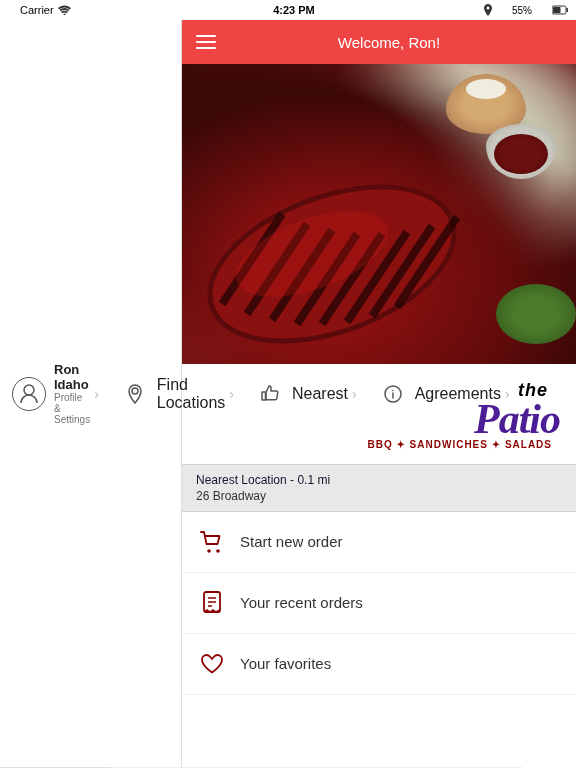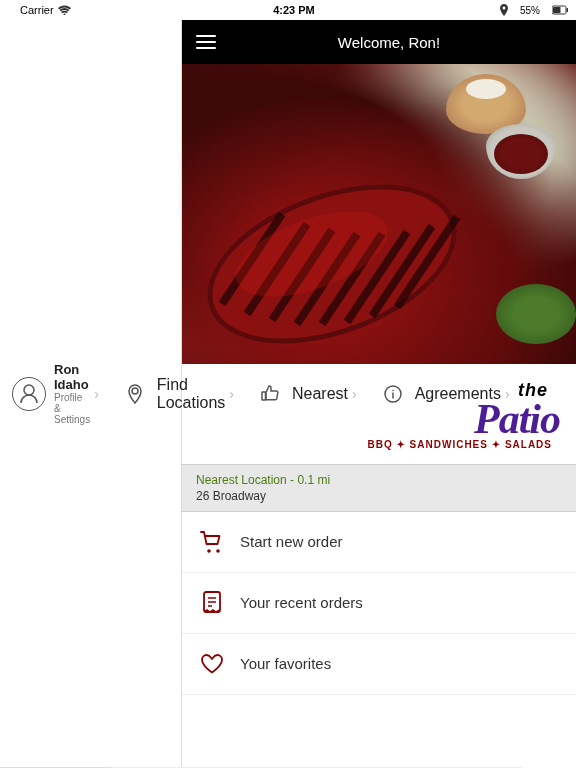--- a/index.html
+++ b/index.html
@@ -21,21 +21,21 @@
       display: flex;
       align-items: center;
       justify-content: space-between;
       padding: 0 8px;
       font-size: 11px;
       font-weight: 500;
       z-index: 100;
     }
     .status-left { display: flex; align-items: center; gap: 4px; }
     .status-center { position: absolute; left: 50%; transform: translateX(-50%); font-size: 11px; font-weight: 600; }
-    .status-right { display: flex; align-items: center; gap: 12px; font-size: 10px; }
+    .status-right { display: flex; align-items: center; gap: 20px; font-size: 10px; }
 
     
     .sidebar {
       position: absolute;
       top: 20px; left: 0;
       width: 182px;
       height: 748px;
       background: #fff;
       border-right: 1px solid #ddd;
       z-index: 50;
@@ -91,21 +91,21 @@
       top: 20px;
       left: 182px;
       width: 394px;
       height: 748px;
       overflow-y: auto;
       z-index: 40;
     }
 
     
     .top-nav {
-      background: #000000;
+      background: #ef4444;
       height: 44px;
       display: flex;
       align-items: center;
       padding: 0 14px;
     }
     .hamburger-icon {
       display: flex; flex-direction: column; gap: 4px;
       cursor: pointer;
     }
     .hamburger-line {
@@ -220,21 +220,21 @@
 
     
     .location-banner {
       background: #e8e8e8;
       padding: 8px 14px;
       border-top: 1px solid #d0d0d0;
       border-bottom: 1px solid #d0d0d0;
     }
     .location-nearest {
       font-size: 12px;
-      color: #4d7c0f;
+      color: #0f172a;
       font-weight: 500;
     }
     .location-address {
       font-size: 12px;
       color: #333;
       margin-top: 2px;
     }
 
     
     .action-list { background: #fff; }

